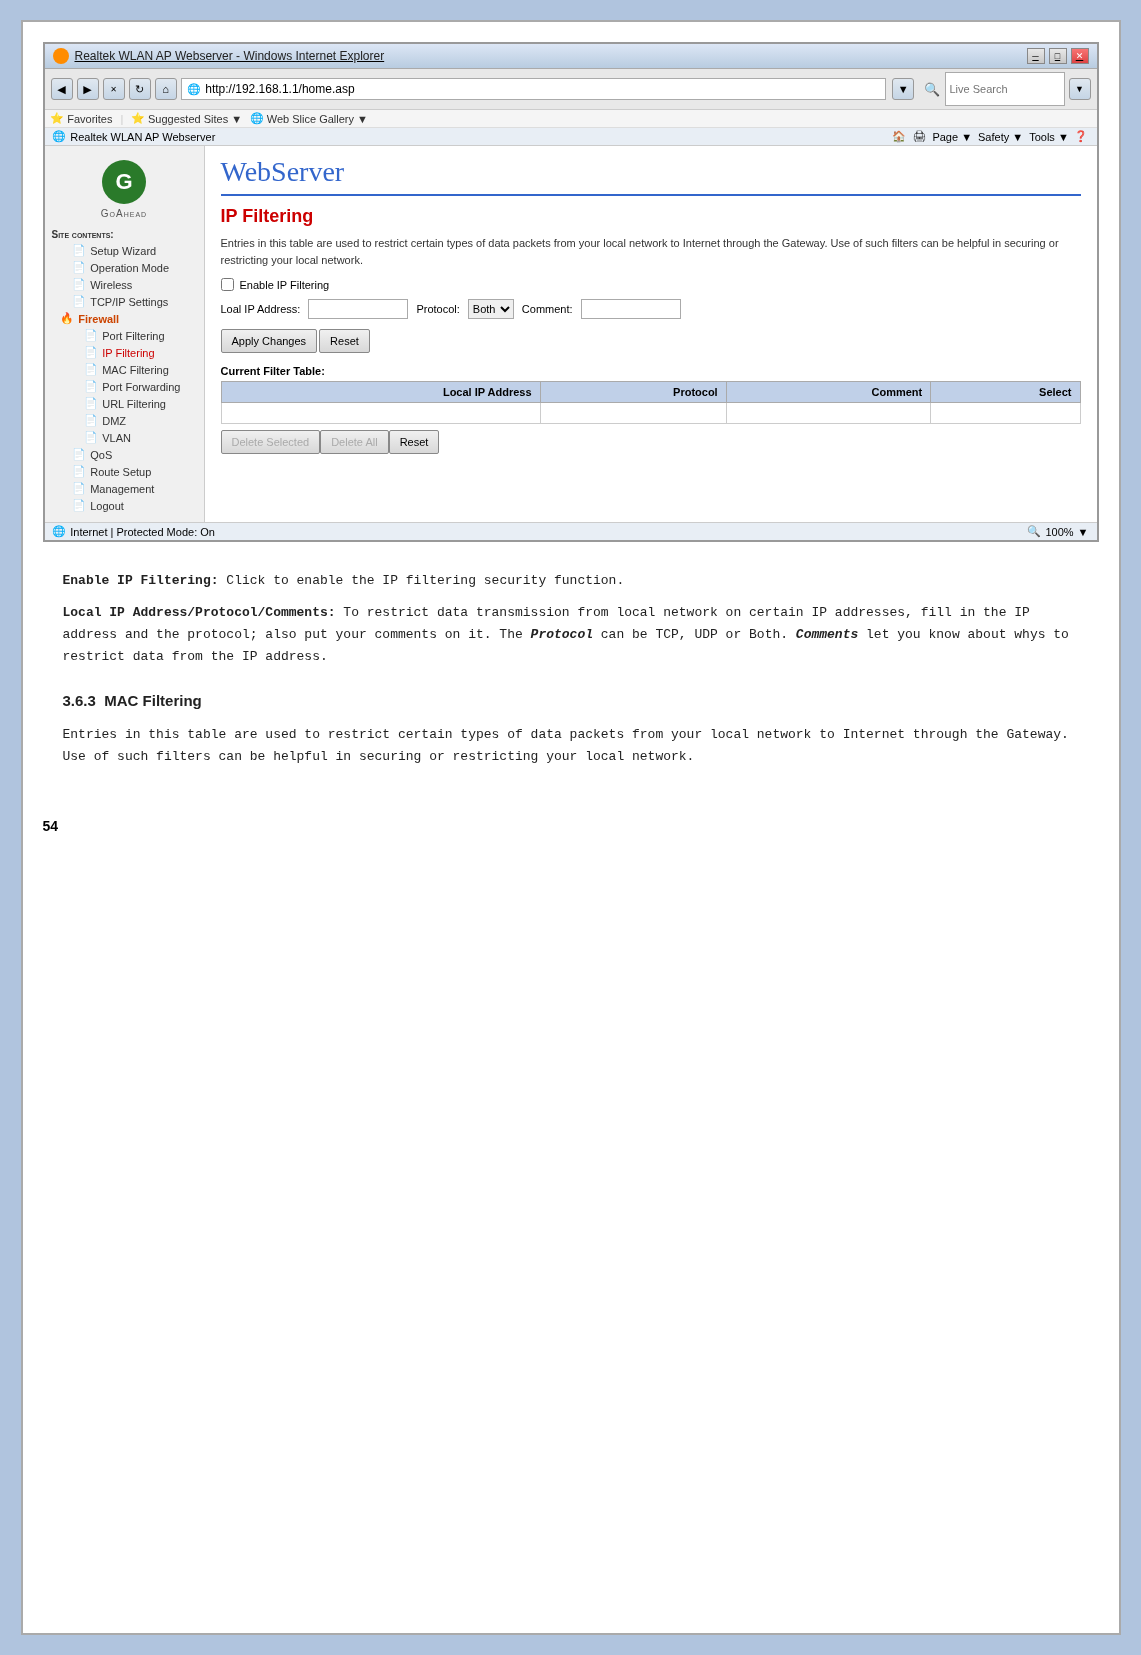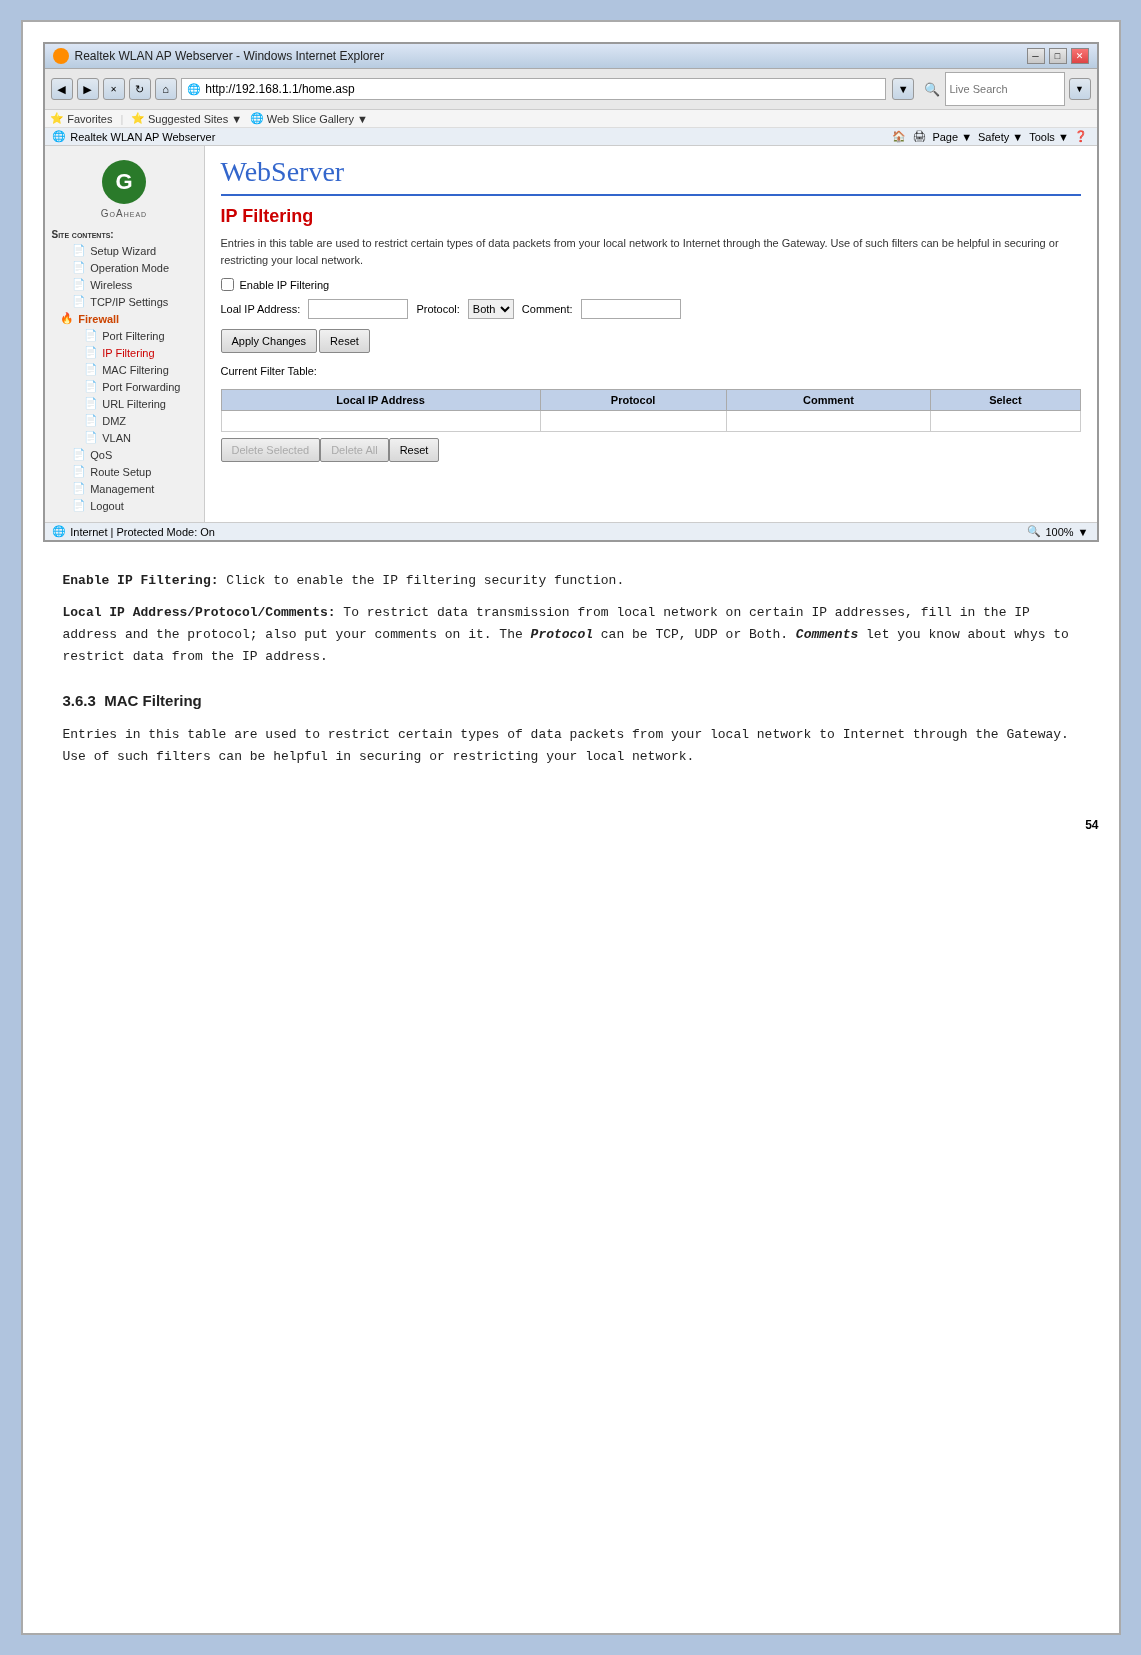--- a/index.html
+++ b/index.html
@@ -31,20 +31,21 @@
       font-size: 12px;
       margin-bottom: 18px;
     }
     .browser-titlebar {
       background: linear-gradient(to bottom, #dce6f5, #b8cce0);
       padding: 4px 8px;
       display: flex;
       align-items: center;
       justify-content: space-between;
       border-bottom: 1px solid #aaa;
+      text-decoration: underline;
     }
     .browser-title-text {
       font-size: 12px;
       color: #222;
       display: flex;
       align-items: center;
       gap: 6px;
     }
     .browser-title-icon {
       width: 16px;
@@ -274,34 +275,34 @@
       cursor: pointer;
       border-radius: 2px;
     }
     .btn-row {
       display: flex;
       gap: 2px;
       margin-bottom: 12px;
     }
     .current-filter-title {
       font-size: 11px;
-      font-weight: normal;
-      margin-bottom: 12px;
+      font-weight: bold;
+      margin-bottom: 4px;
     }
     .filter-table {
       width: 100%;
       border-collapse: collapse;
       font-size: 11px;
       margin-bottom: 6px;
     }
     .filter-table th {
       background: #c0d0e8;
       border: 1px solid #aaa;
       padding: 4px 8px;
-      text-align: center;
+      text-align: right;
       font-weight: bold;
     }
     .filter-table td {
       border: 1px solid #ccc;
       padding: 4px 8px;
       text-align: center;
     }
     .delete-row {
       display: flex;
       gap: 0;
@@ -333,23 +334,23 @@
     }
     .doc-bold { font-weight: bold; }
     .doc-bold-italic { font-weight: bold; font-style: italic; }
     .section-heading {
       font-size: 15px;
       font-weight: bold;
       margin: 20px 0 10px;
       font-family: Arial, sans-serif;
     }
     .page-number {
-      text-align: right;
-      font-weight: bold;
-      font-size: 12px;
+      text-align: left;
+      font-weight: bold;
+      font-size: 14px;
       margin-top: 30px;
       font-family: Arial, sans-serif;
     }
   </style>
 </head>
 <body>
 
 <div class="page-container">
 
   <div class="browser-window">

